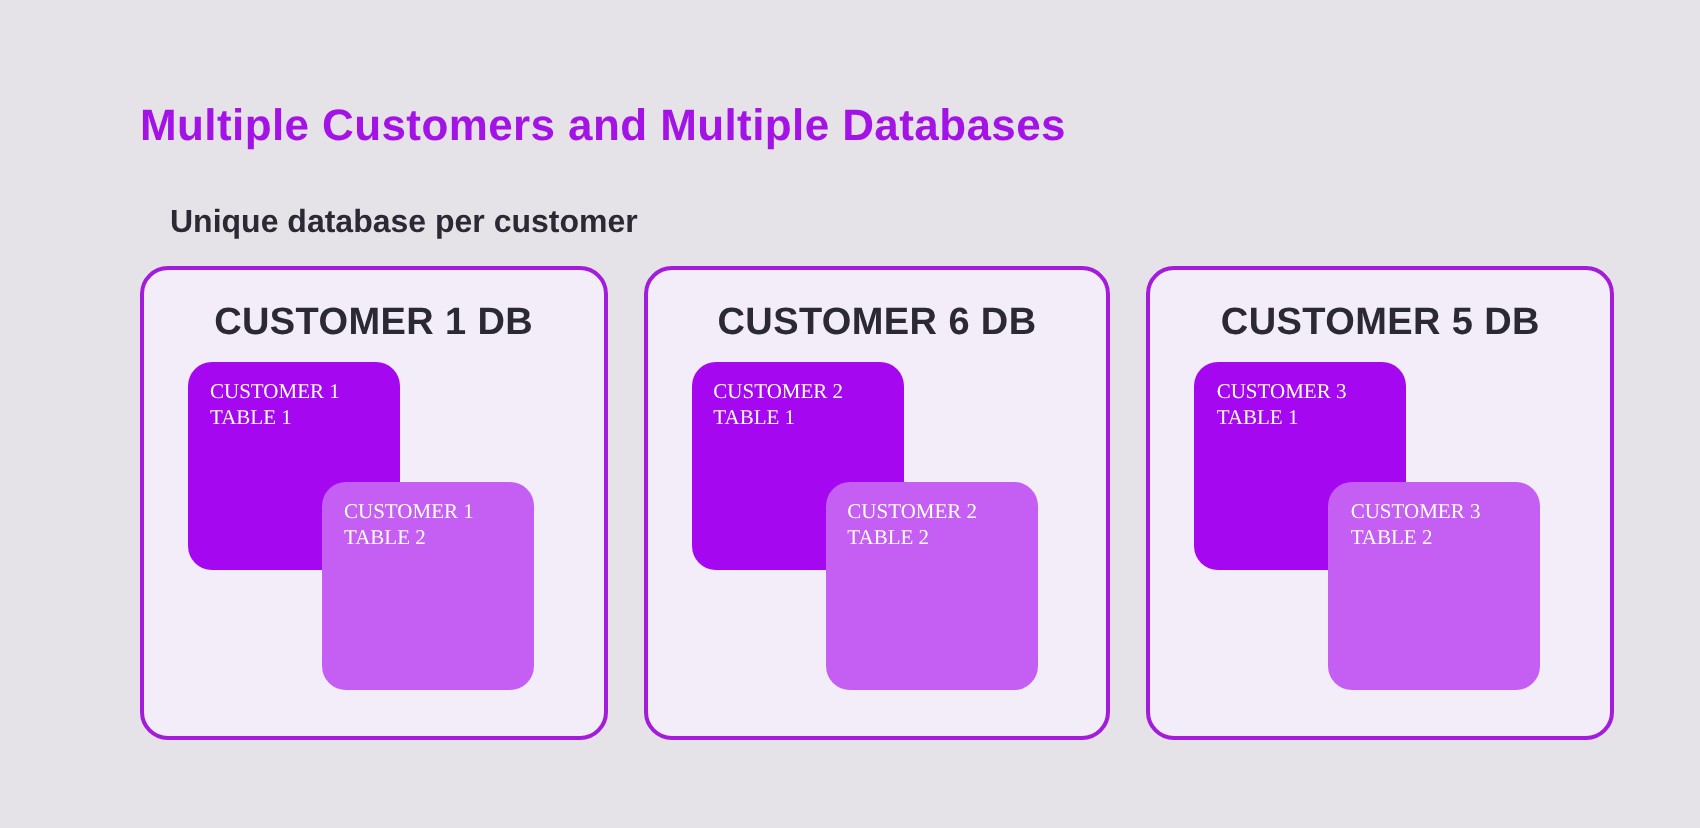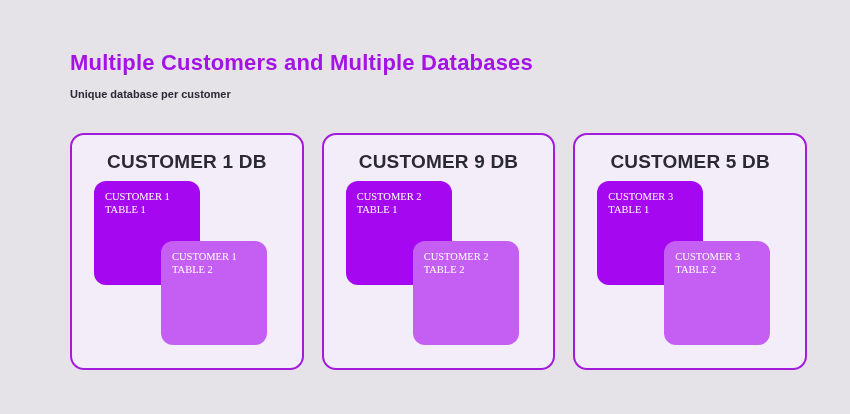--- a/index.html
+++ b/index.html
@@ -19,22 +19,22 @@
     font-family:"Liberation Sans", sans-serif;
     overflow:hidden;
   }
   .canvas{position:relative;width:850px;height:414px;padding-left:28px;}
   .title{
     position:absolute;left:70px;top:50px;margin:0;
     font-size:22px;font-weight:800;letter-spacing:0.2px;
     color:var(--title-text);
   }
   .subtitle{
-    position:absolute;left:70px;top:88px;margin:0;
-    font-size:11px;font-weight:700;
+    position:absolute;left:70px;top:88px;margin:15px;
+    font-size:16px;font-weight:700;
     color:var(--heading-text);
   }
   .cards{
     position:absolute;left:70px;right:71px;top:133px;height:237px;
     display:flex;gap:18px;
   }
   .card{
     flex:1;position:relative;box-sizing:border-box;
     background:var(--card-bg);
     border:2px solid var(--card-border);
@@ -72,21 +72,21 @@
         <div>CUSTOMER 1</div>
         <div>TABLE 1</div>
       </div>
       <div class="table-box secondary">
         <div>CUSTOMER 1</div>
         <div>TABLE 2</div>
       </div>
     </article>
 
     <article class="card">
-      <div class="card-title">CUSTOMER 9 DB</div>
+      <div class="card-title">CUSTOMER 6 DB</div>
       <div class="table-box primary">
         <div>CUSTOMER 2</div>
         <div>TABLE 1</div>
       </div>
       <div class="table-box secondary">
         <div>CUSTOMER 2</div>
         <div>TABLE 2</div>
       </div>
     </article>
 

